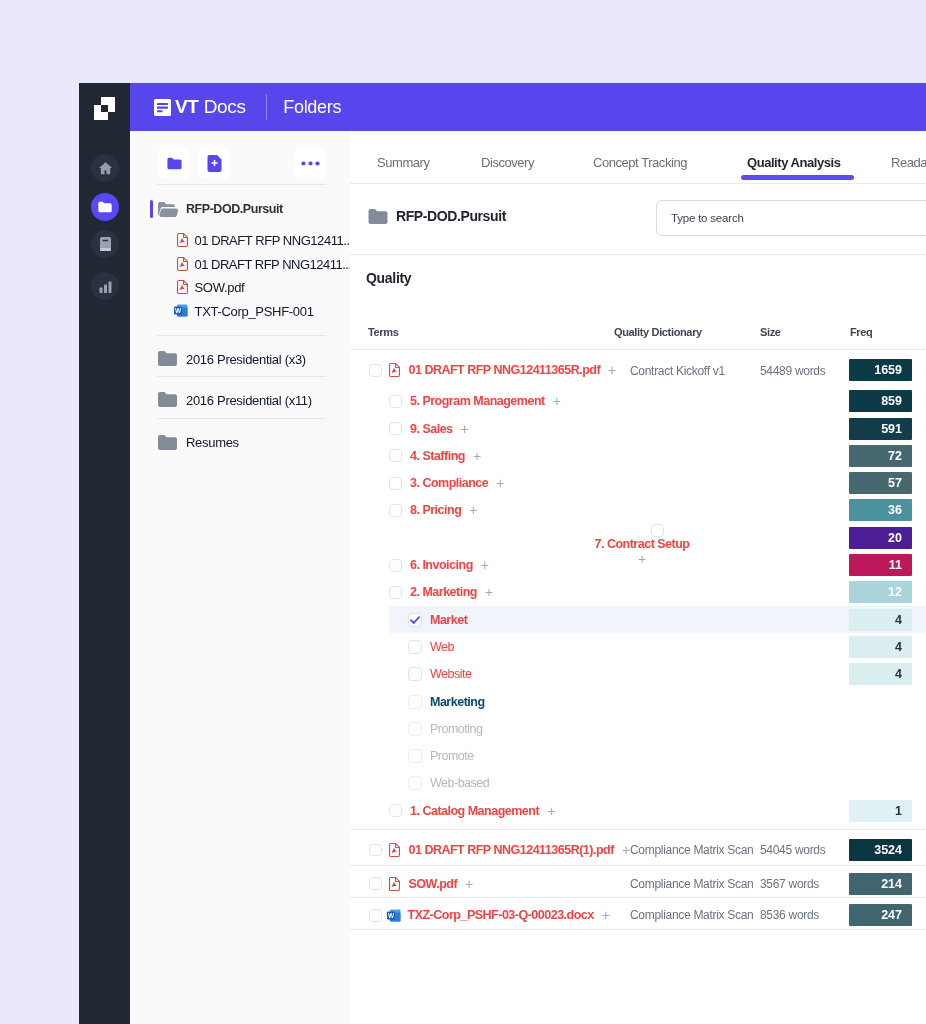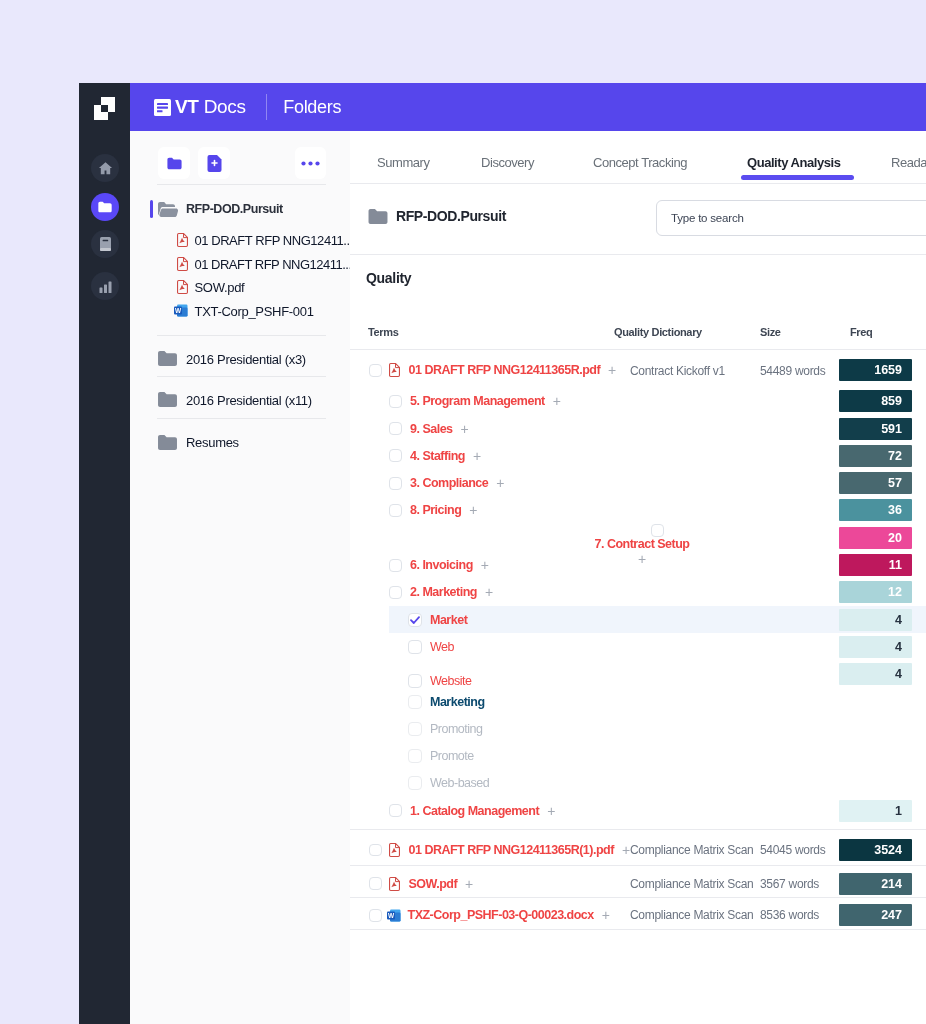--- a/index.html
+++ b/index.html
@@ -34,21 +34,21 @@
 .trow { position:relative; display:flex; align-items:center; }
 .cb { width:13px; height:13px; border:1px solid #dfe3e9; border-radius:4px; background:#fff; flex:none; }
 .trow .cb, .trow .tname, .trow .plus, .trow svg { position:relative; top:var(--dy,0px); }
 .trow .dict, .trow .size { transform:translateY(var(--dy,0px)); }
 .trow .badge { top:calc(50% + var(--dy,0px)); }
 .ck { display:flex; align-items:center; justify-content:center; }
 .tname { font-size:12.5px; font-weight:700; color:#ef4444; white-space:nowrap; letter-spacing:-0.5px; }
 .plus { font-size:14px; font-weight:400; color:#a4aab4; margin-left:8px; }
 .dict { position:absolute; left:280px; font-size:12px; color:#6b7380; white-space:nowrap; letter-spacing:-0.3px; }
 .size { position:absolute; left:410px; font-size:12px; color:#6b7380; white-space:nowrap; letter-spacing:-0.3px; }
-.badge { position:absolute; right:14px; top:50%; transform:translateY(-50%); width:73px; height:22px; border-radius:1px; font-size:12.5px; font-weight:700; color:#fff; display:flex; align-items:center; justify-content:flex-end; padding-right:10px; }
+.badge { position:absolute; right:14px; top:50%; transform:translateY(-50%); width:63px; height:22px; border-radius:1px; font-size:12.5px; font-weight:700; color:#fff; display:flex; align-items:center; justify-content:flex-end; padding-right:10px; }
 </style>
 </head>
 <body>
 <div class="app">
   <div class="sb">
     <div class="logo">
       <div class="sq" style="left:22px;top:14px;width:14px;height:15px;"></div>
       <div class="sq" style="left:15px;top:21.5px;width:14px;height:15px;"></div>
       <div class="sq" style="left:22px;top:21.5px;width:7px;height:7.5px;background:#212733;"></div>
     </div>
@@ -221,21 +221,21 @@
           <div class="trow" style="height:27.3px;">
             <span class="cb" style="margin-left:39px;"></span>
             <span class="tname" style="margin-left:8px;">8. Pricing</span>
             <span class="plus">+</span>
             <span class="badge" style="background:#4b929e;">36</span>
           </div>
           <div class="trow" style="height:27.3px;flex-direction:column;">
             <span class="cb" style="margin-left:39px;"></span>
             <span class="tname" style="margin-left:8px;">7. Contract Setup</span>
             <span class="plus">+</span>
-            <span class="badge" style="background:#ec4899;">20</span>
+            <span class="badge" style="background:#4c1d95;">20</span>
           </div>
           <div class="trow" style="height:27.3px;">
             <span class="cb" style="margin-left:39px;"></span>
             <span class="tname" style="margin-left:8px;">6. Invoicing</span>
             <span class="plus">+</span>
             <span class="badge" style="background:#be185d;">11</span>
           </div>
           <div class="trow" style="height:27.3px;">
             <span class="cb" style="margin-left:39px;"></span>
             <span class="tname" style="margin-left:8px;">2. Marketing</span>
@@ -250,21 +250,21 @@
                 </svg>
               </span>
             <span class="tname" style="margin-left:8.5px;">Market</span>
             <span class="badge" style="background:#daeef0;color:#273240;">4</span>
           </div>
           <div class="trow" style="height:27.3px;">
             <span class="cb" style="margin-left:57.5px;width:14px;height:14px;"></span>
             <span class="tname" style="margin-left:8.5px;font-weight:400;">Web</span>
             <span class="badge" style="background:#daeef0;color:#273240;">4</span>
           </div>
-          <div class="trow" style="height:27.3px;align-items:flex-end;">
+          <div class="trow" style="height:27.3px;">
             <span class="cb" style="margin-left:57.5px;width:14px;height:14px;"></span>
             <span class="tname" style="margin-left:8.5px;font-weight:400;">Website</span>
             <span class="badge" style="background:#daeef0;color:#273240;">4</span>
           </div>
           <div class="trow" style="height:27.3px;">
             <span class="cb" style="margin-left:57.5px;width:14px;height:14px;border-color:#eaecef;"></span>
             <span class="tname" style="margin-left:8.5px;font-weight:700;color:#0c4a6e;">Marketing</span>
           </div>
           <div class="trow" style="height:27.3px;">
             <span class="cb" style="margin-left:57.5px;width:14px;height:14px;border-color:#eaecef;"></span>

